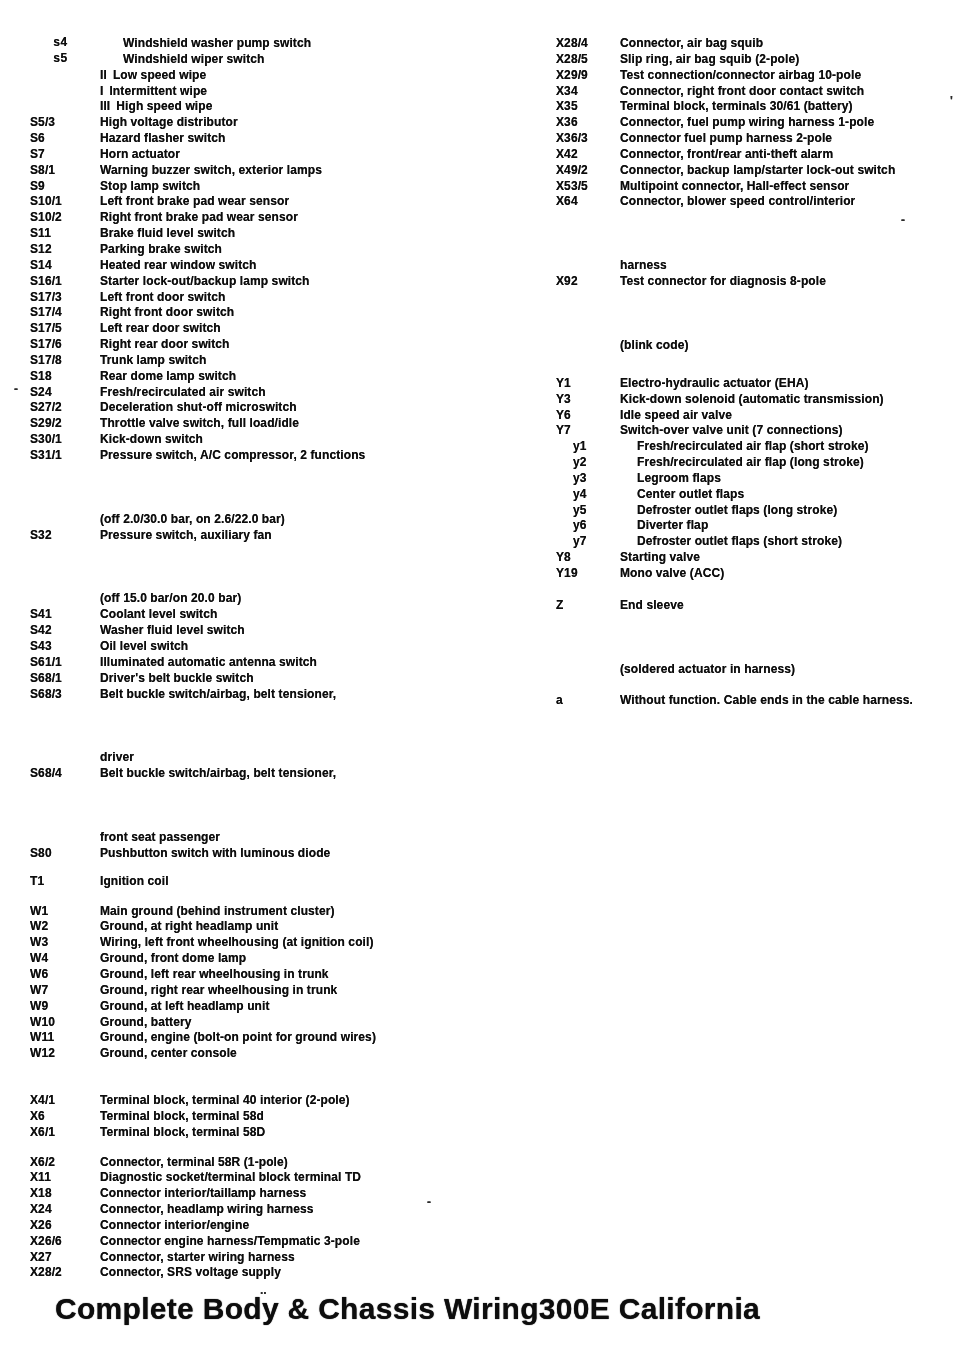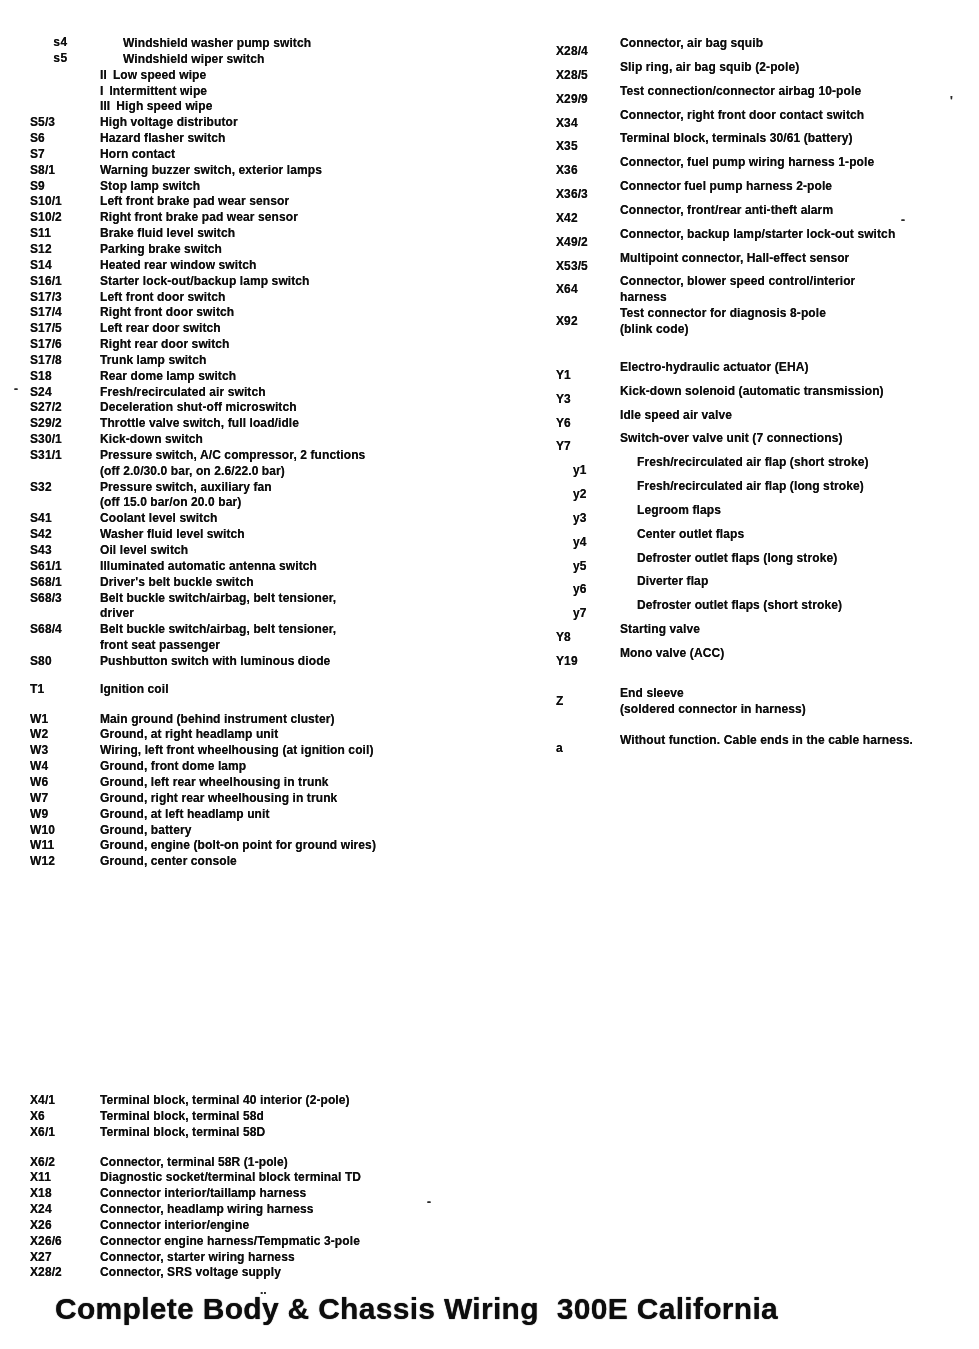--- a/index.html
+++ b/index.html
@@ -9,33 +9,33 @@
     background:#ffffff;
     overflow:hidden;
     font-family:"Liberation Sans", sans-serif;
     font-weight:700;
     color:#0d0d0d;
     text-shadow:0 0 .5px rgba(0,0,0,.75);
   }
   .col{position:absolute;}
   .row{display:flex;align-items:flex-start;line-height:15.85px;font-size:12px;letter-spacing:.1px;}
   .code{flex:0 0 70px;white-space:pre;}
-  .col-right .code{flex:0 0 64px;margin-top:8px;}
+  .col-right .code{flex:0 0 64px;}
   .desc{flex:1 1 auto;}
-  .cont{display:block;}
+  .cont{display:block;margin-top:48px;}
   .code.indent{padding-left:23px;font-family:Liberation Mono, monospace;}
   .code.subcode{padding-left:17px;}
   .subnum{margin-right:6px;font-weight:700;}
   .spacer{width:100%;}
   .footer{
     position:absolute;left:55px;top:1292px;
     font-size:30px;font-weight:700;letter-spacing:.3px;white-space:nowrap;
     text-shadow:0 0 1px rgba(0,0,0,.9);
   }
-  .footer .model{margin-left:18px;}
+  .footer .model{}
   .artifact{position:absolute;font-size:12px;color:#2a2a2a;line-height:10px;}
 </style>
 </head>
 <body>
 
 <div class="page">
 
   <div class="col col-left" id="col-left-main" style="left:30px;top:36px;width:505px;">
       <div class="row">
         <span class="code indent">s4</span>
@@ -60,21 +60,21 @@
       <div class="row">
         <span class="code">S5/3</span>
         <span class="desc">High voltage distributor</span>
       </div>
       <div class="row">
         <span class="code">S6</span>
         <span class="desc">Hazard flasher switch</span>
       </div>
       <div class="row">
         <span class="code">S7</span>
-        <span class="desc">Horn contact</span>
+        <span class="desc">Horn actuator</span>
       </div>
       <div class="row">
         <span class="code">S8/1</span>
         <span class="desc">Warning buzzer switch, exterior lamps</span>
       </div>
       <div class="row">
         <span class="code">S9</span>
         <span class="desc">Stop lamp switch</span>
       </div>
       <div class="row">
@@ -375,21 +375,21 @@
         <span class="code">Y8</span>
         <span class="desc">Starting valve</span>
       </div>
       <div class="row">
         <span class="code">Y19</span>
         <span class="desc">Mono valve (ACC)</span>
       </div>
       <div class="spacer" style="height: 16px;"></div>
       <div class="row">
         <span class="code">Z</span>
-        <span class="desc">End sleeve<span class="cont">(soldered connector in harness)</span></span>
+        <span class="desc">End sleeve<span class="cont">(soldered actuator in harness)</span></span>
       </div>
       <div class="spacer" style="height: 16px;"></div>
       <div class="row">
         <span class="code">a</span>
         <span class="desc">Without function. Cable ends in the cable harness.</span>
       </div>
     </div>
 
   <div id="artifacts">
       <span class="artifact" style="left: 14px; top: 384px;">-</span>

